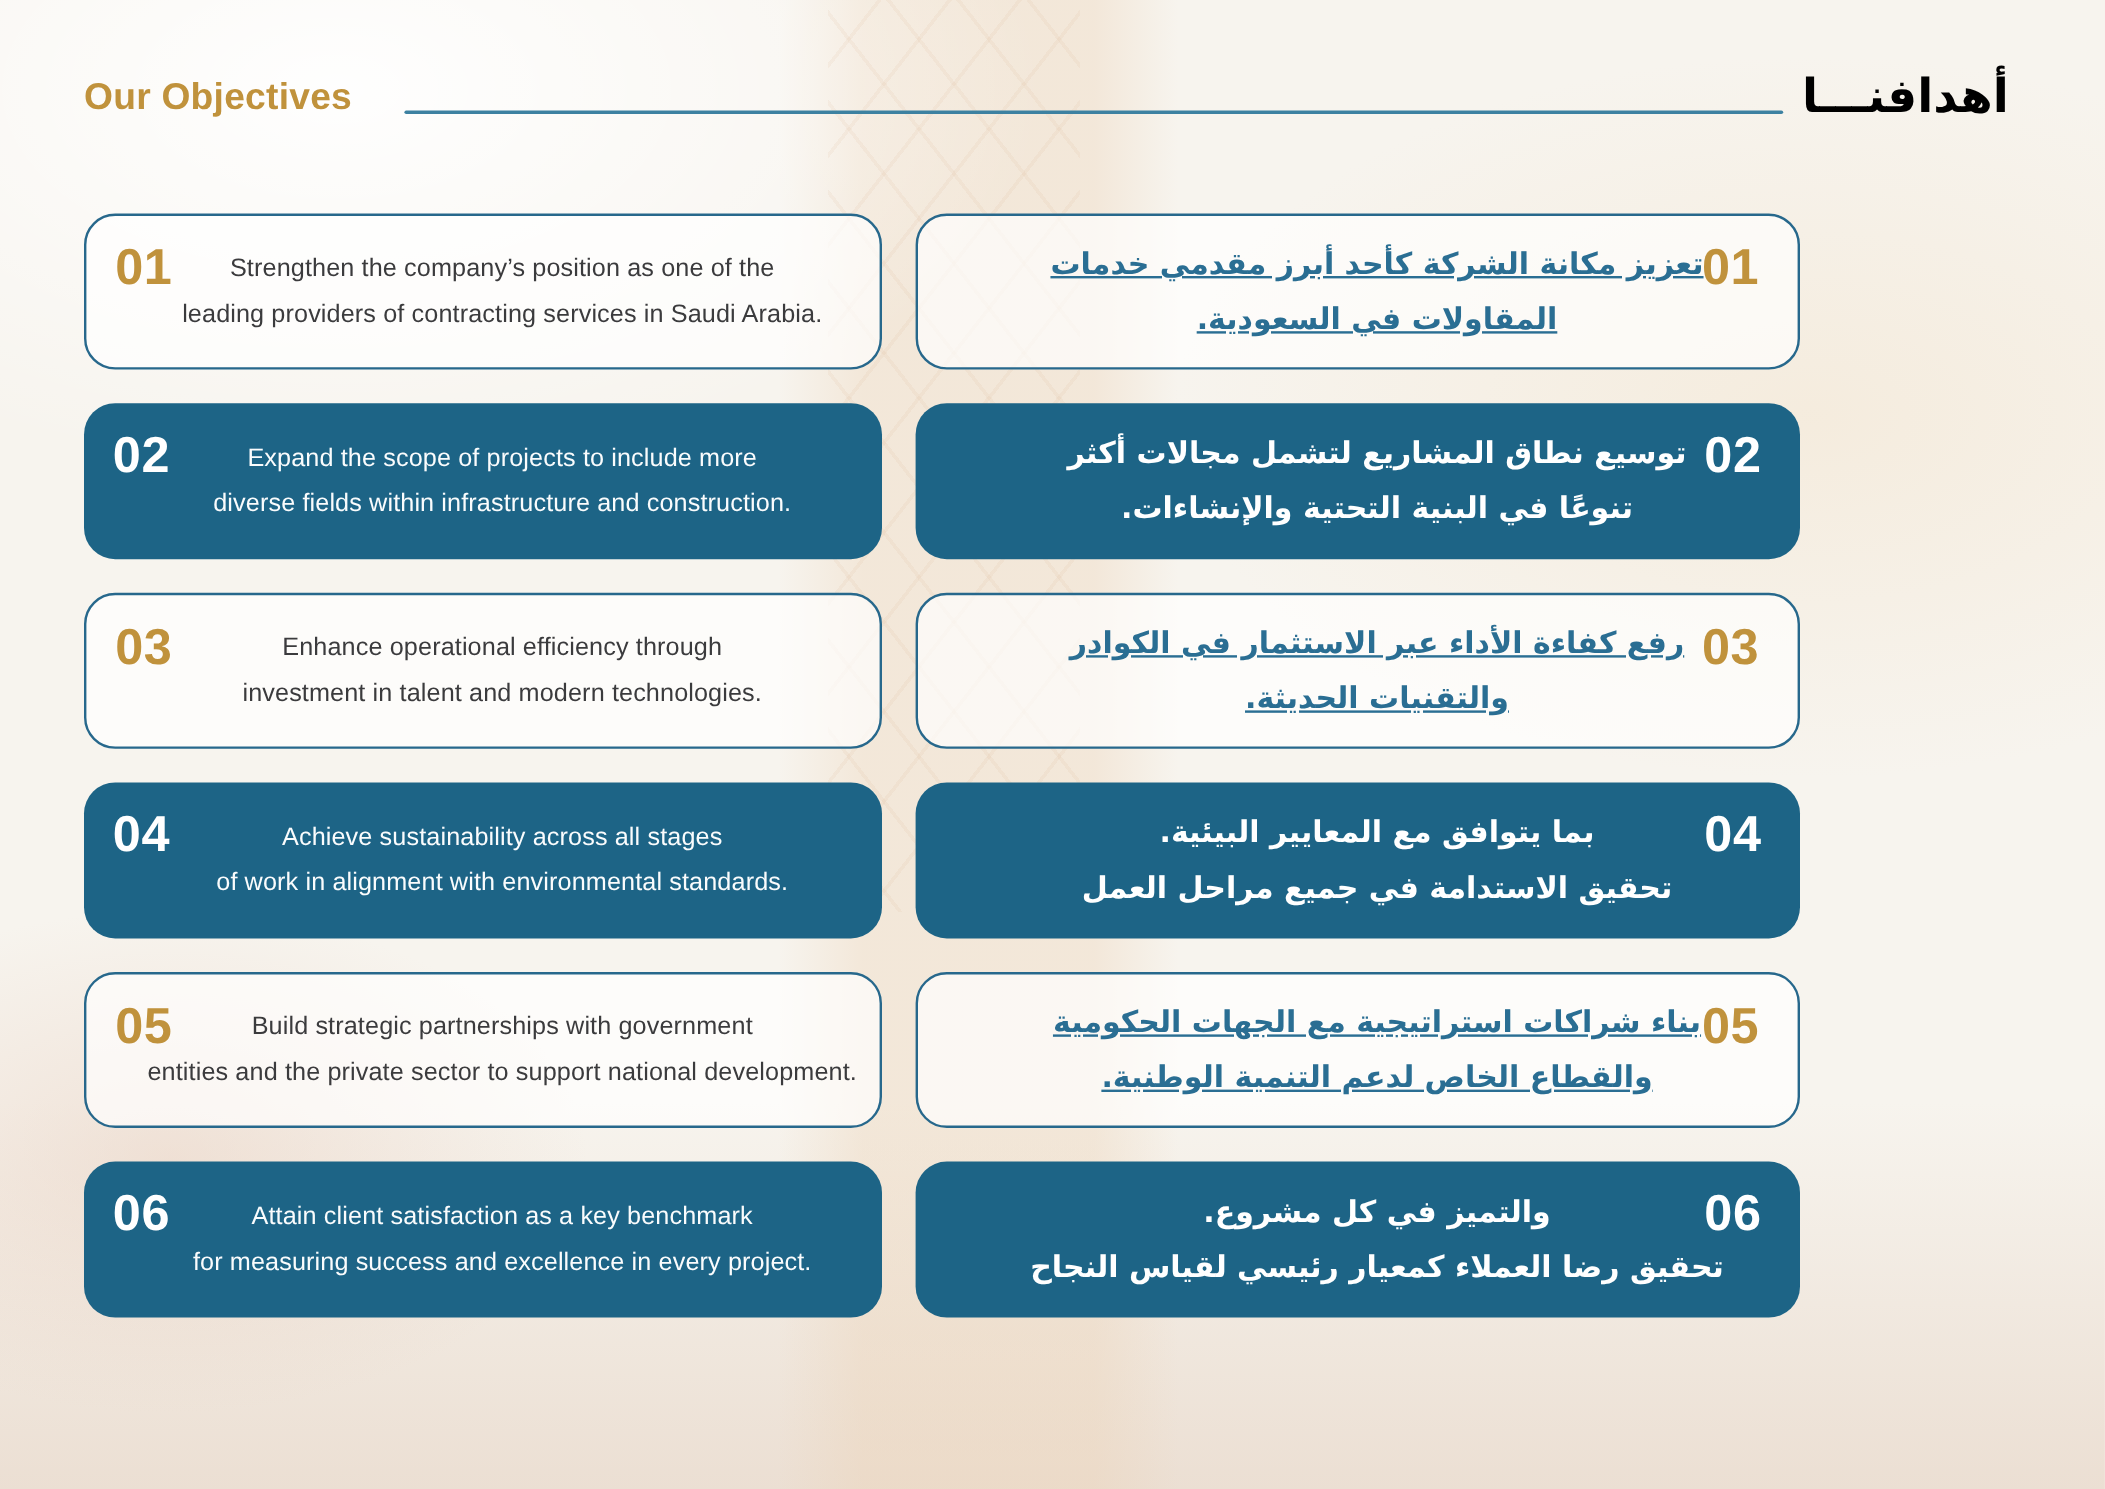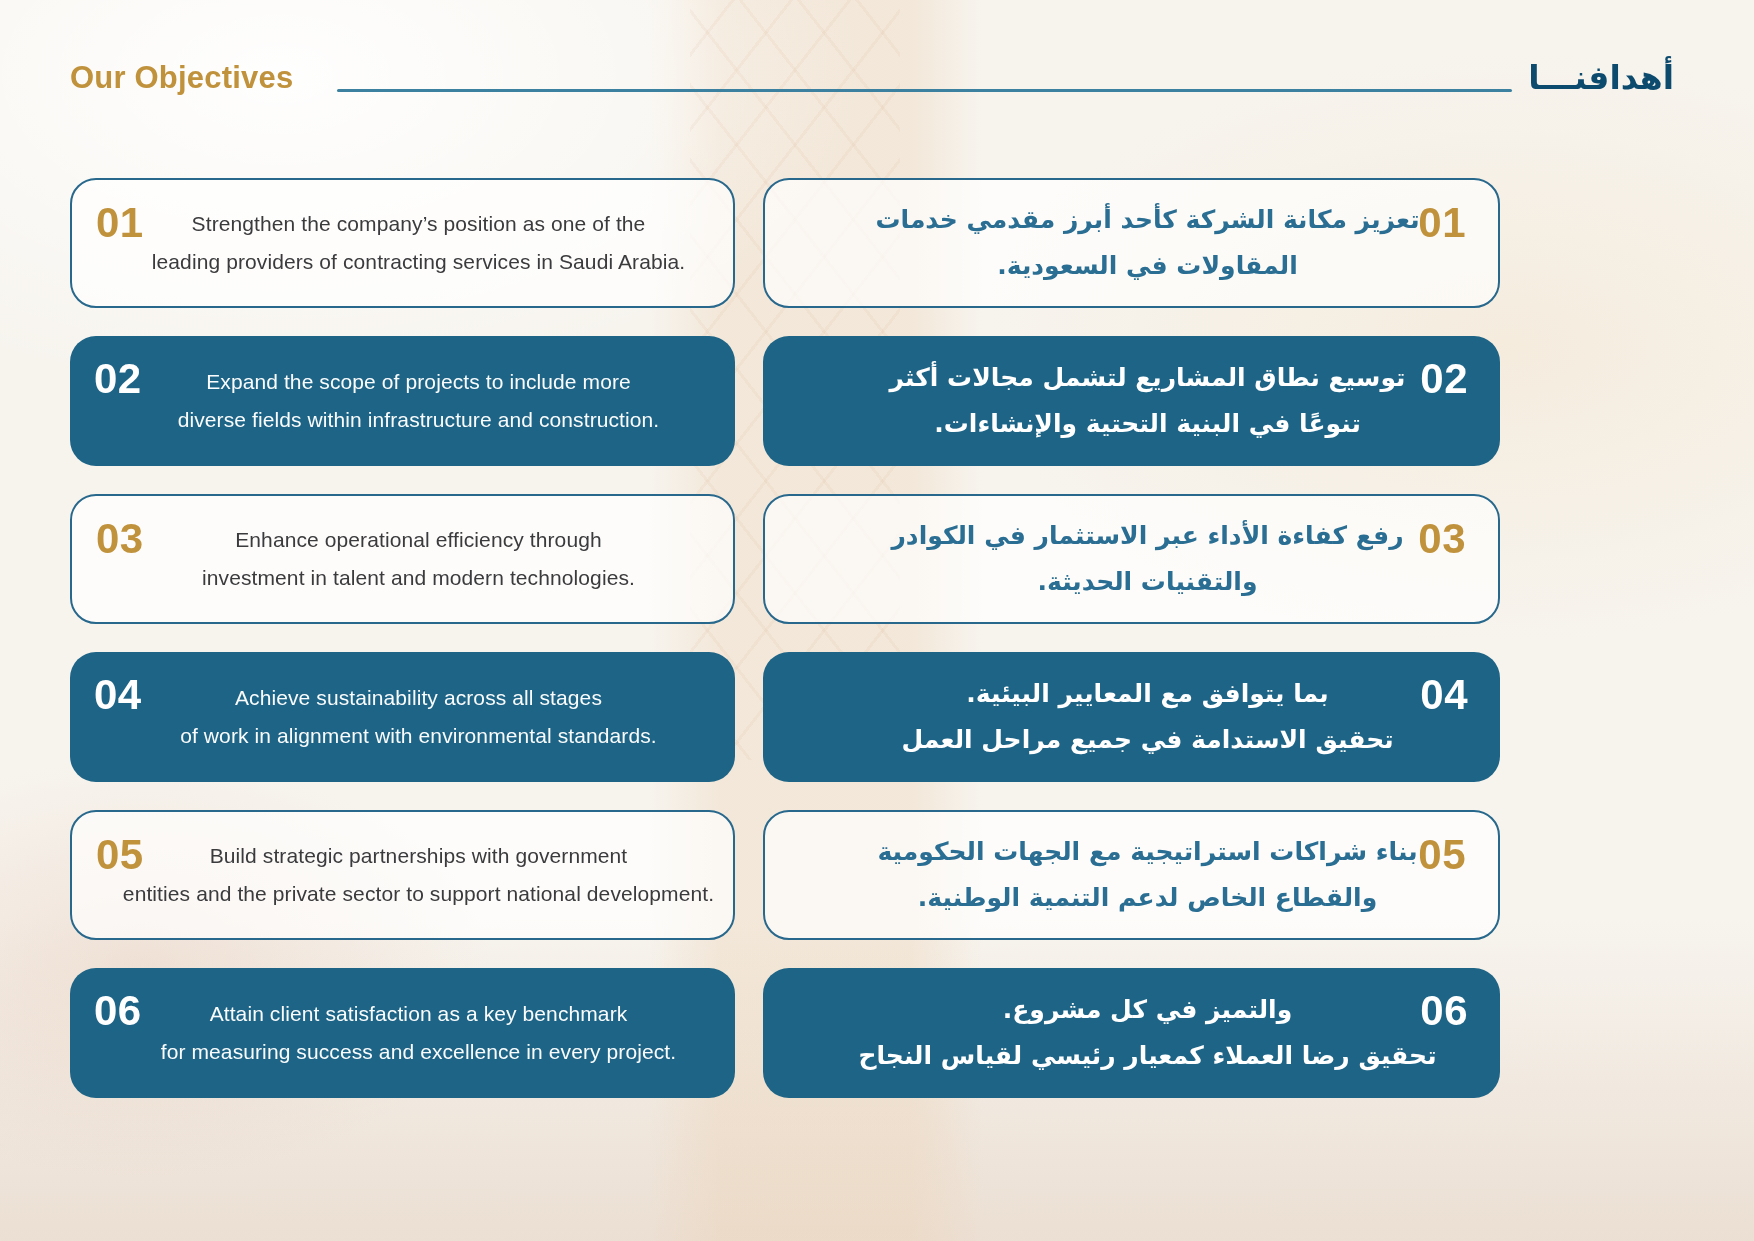--- a/index.html
+++ b/index.html
@@ -34,21 +34,21 @@
   }
   .title-en {
     font-size:31px; font-weight:bold; letter-spacing:0.2px;
     color:#C0923C; white-space:nowrap;
   }
   .rule {
     flex:1; height:3px; background:#3D81A1;
     margin:26px 16px 0 44px; border-radius:2px;
   }
   .title-ar {
-    font-size:33px; font-weight:bold; color:#0c4a6e;
+    font-size:39px; font-weight:bold; color:#000000;
     font-family:"DejaVu Sans",sans-serif; white-space:nowrap;
     direction:rtl;
   }
 
   .grid {
     position:absolute; left:70px; top:178px; width:1607px;
     display:grid;
     grid-template-columns:665px 737px;
     column-gap:205px; row-gap:29px;gap:28px;
   }
@@ -77,21 +77,21 @@
   .card.en .card-text { font-size:21px; line-height:38px; letter-spacing:0.1px; }
   .card.en.outline .card-text { color:#3B3B3D; }
   .card.en.filled  .card-text { color:#FAFCFD; }
 
   .card.ar { direction:rtl; }
   .card.ar .card-text {
     font-family:"DejaVu Sans",sans-serif;
     font-size:25px; font-weight:bold; line-height:46px;
     padding:0 40px;
   }
-  .card.ar.outline .card-text { color:#2A6E93; }
+  .card.ar.outline .card-text { color:#2A6E93;text-decoration:underline; }
   .card.ar.filled  .card-text { color:#ffffff; }
 </style>
 </head>
 <body>
 
 <div class="bg-art"></div>
 <div class="bg-lattice"></div>
 
 <div class="header">
   <span class="title-en">Our Objectives</span>

